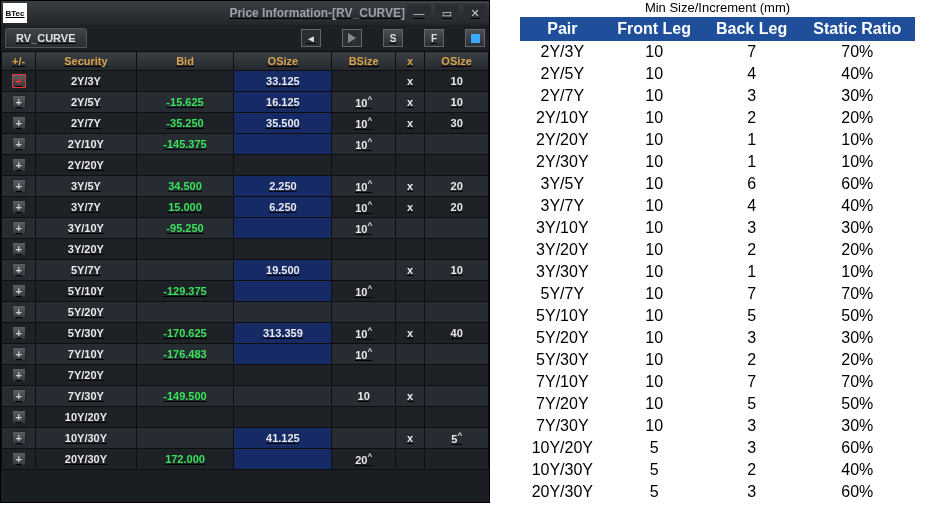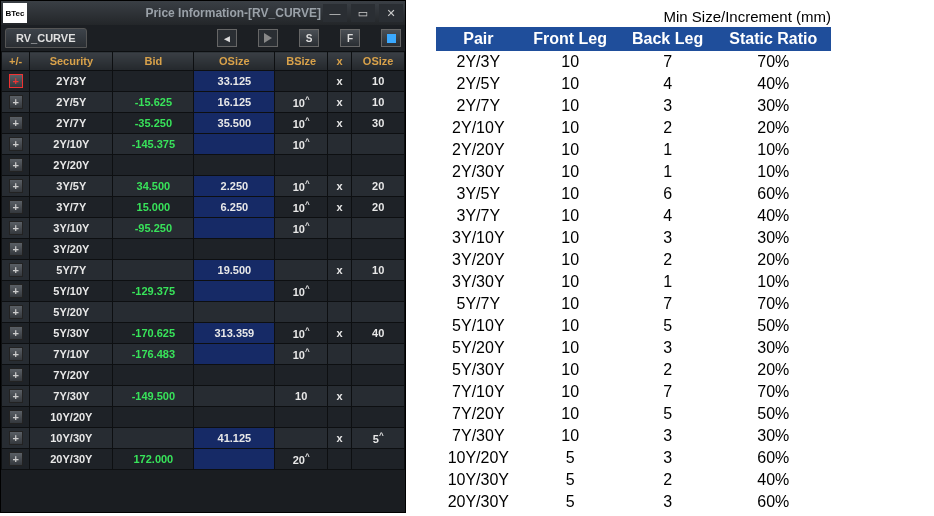--- a/index.html
+++ b/index.html
@@ -1,17 +1,17 @@
 <!DOCTYPE html>
 <html><head>
 <meta charset="utf-8">
 <style>
   * { box-sizing: border-box; margin: 0; padding: 0; }
   body { background:#fff; font-family: Arial, sans-serif; font-size:12px; display:flex; }
-  .app-window { width:406px; background:#1a1d21; border:1px solid #000; }
+  .app-window { width:490px; background:#1a1d21; border:1px solid #000;text-decoration:underline; }
   .titlebar { display:flex; align-items:center; height:24px; background:linear-gradient(#3a3f45,#232629); color:#bbb; font-size:12px; }
   .titlebar .logo { width:24px; height:20px; background:#fff; margin:2px 6px 2px 2px; font-size:8px; display:flex; align-items:center; justify-content:center; color:#000; font-weight:bold;}
   .titlebar .title { flex:1; text-align:right; font-weight:bold; color:#9aa1a8;}
   .winbtn { width:24px; height:18px; margin:0 2px; background:#2a2e33; color:#ccc; display:flex; align-items:center; justify-content:center; font-size:11px; cursor:pointer;}
   .tabbar { display:flex; align-items:center; height:26px; background:#1c1f23; padding:2px 4px; gap:21px;}
   .tab { padding:3px 10px; background:linear-gradient(#3d434a,#2a2e33); color:#e0e0e0; border:1px solid #555; border-radius:3px 3px 0 0; font-weight:bold; font-size:11px;}
   .tabbar .spacer{flex:1;}
   .sqbtn { width:20px; height:18px; background:linear-gradient(#4a4f55,#2a2e33); border:1px solid #666; color:#ddd; display:flex; align-items:center; justify-content:center; font-size:10px; font-weight:bold; cursor:pointer;}
   .sqbtn.play{background:#2a2e33;}
   .stopglyph{width:9px;height:9px;background:#3aa9ff;}
@@ -35,21 +35,21 @@
   td.bsize{ color:#38e35a;}
   td.osize{ color:#aab0b6;}
   td.osizegreen{ color:#38e35a;}
   td.xcell{ color:#8d9297;}
   .plus{ width:14px; height:14px; background:linear-gradient(#5a5f65,#34383d); border:1px solid #222; color:#ccc; display:flex; align-items:center; justify-content:center; font-size:11px; line-height:1; margin:auto; cursor:pointer;}
   .plus.red{ border:1px solid #e33; color:#e33; }
   .caret{ font-size:8px; vertical-align:super;}
 
   
   .right { margin-left:30px; width:395px; }
-  .right .suptitle{ text-align:right; font-size:15px; font-weight:400; color:#000; margin:8px 0 2px; }
+  .right .suptitle{ text-align:center; font-size:13px; font-weight:400; color:#000; margin:0 0 2px; }
   table.sheet{ width:100%; border-collapse:collapse; font-size:16px; }
   table.sheet th{ background:#1f4e9b; color:#fff; font-weight:bold; padding:3px 6px; text-align:center;}
   table.sheet td{ padding:2px 6px; text-align:center; color:#000;}
   table.sheet td.pair{ text-align:center;}
 </style>
 </head>
 <body>
 
 <div class="app-window">
   <div class="titlebar">

